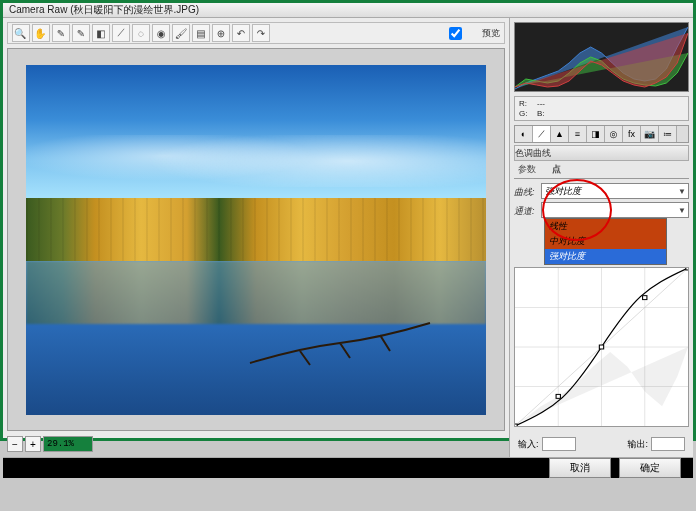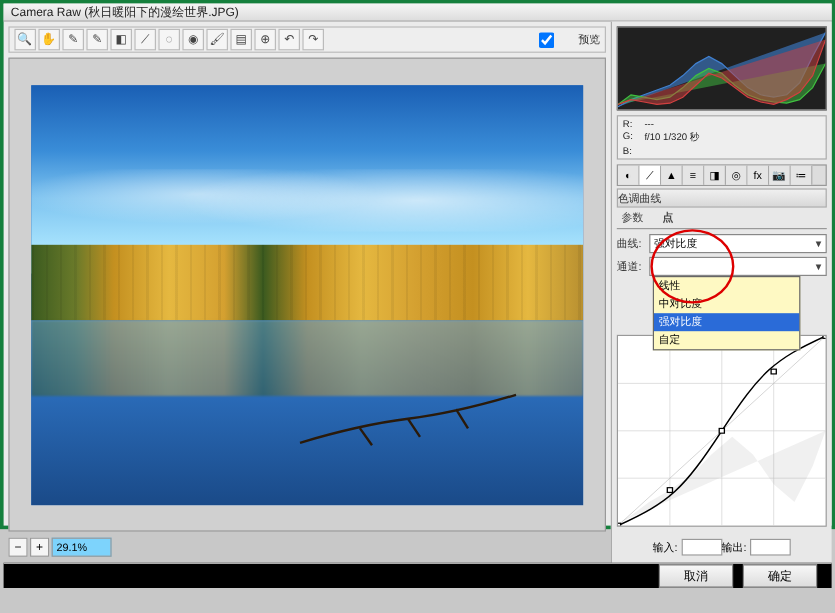--- a/index.html
+++ b/index.html
@@ -16,44 +16,44 @@
 .sky { position: absolute; top: 0; left: 0; right: 0; height: 45%; background: linear-gradient(to bottom, #1a5fb4 0%, #3a8dd8 35%, #7ec4f0 60%, #aee8ff 90%); }
 .clouds { position: absolute; top: 20%; left: 0; right: 0; height: 15%; background: radial-gradient(ellipse 200px 30px at 70% 50%, rgba(255,255,255,0.6), transparent), radial-gradient(ellipse 150px 25px at 30% 40%, rgba(255,255,255,0.5), transparent); }
 .trees { position: absolute; top: 38%; left: 0; right: 0; height: 18%; background: linear-gradient(to right, #3a5a1f 0%, #6a7a2a 8%, #c49020 15%, #e5b840 25%, #d4a030 35%, #3a5a1f 42%, #c49020 50%, #e5b840 60%, #d4a030 70%, #c49020 80%, #e5b840 90%, #b89030 100%); }
 .trees::before { content:""; position: absolute; inset: 0; background: repeating-linear-gradient(90deg, rgba(0,0,0,0.15) 0 2px, transparent 2px 12px); opacity: 0.4; }
 .water { position: absolute; top: 56%; left: 0; right: 0; bottom: 0; background: linear-gradient(to bottom, #5a9ad8 0%, #2a6bb8 40%, #1a4a88 100%); }
 .reflection { position: absolute; top: 56%; left: 0; right: 0; height: 18%; background: linear-gradient(to right, #3a5a1f 0%, #6a7a2a 8%, #c49020 15%, #e5b840 25%, #d4a030 35%, #3a5a1f 42%, #c49020 50%, #e5b840 60%, #d4a030 70%, #c49020 80%, #e5b840 90%, #b89030 100%); transform: scaleY(-1); opacity: 0.45; filter: blur(1px); }
 .branch { position: absolute; bottom: 12%; right: 10%; width: 200px; height: 60px; }
 .branch svg { width: 100%; height: 100%; }
 .zoomctl { height: 18px; display: flex; align-items: center; gap: 2px; font-size: 9px; }
 .zoombtn { width: 16px; height: 16px; border: 1px solid #999; background: #f5f5f5; font-size: 10px; display: flex; align-items: center; justify-content: center; cursor: pointer; }
-.zoomval { width: 50px; height: 16px; border: 1px solid #999; background: #7dd3fc; font-size: 9px; padding: 0 3px; line-height: 14px; }
+.zoomval { width: 50px; height: 16px; border: 1px solid #999; background: #15803d; font-size: 9px; padding: 0 3px; line-height: 14px; font-family: Liberation Mono, monospace; }
 .rightpane { width: 184px; background: #e8e8e8; border-left: 1px solid #aaa; display: flex; flex-direction: column; }
 .histogram { height: 70px; margin: 4px; border: 1px solid #888; background: #202020; position: relative; overflow: hidden; }
 .histo-svg { width: 100%; height: 100%; }
 .metabox { border: 1px solid #aaa; margin: 0 4px 4px 4px; padding: 2px 4px; font-size: 8px; color: #222; display: grid; grid-template-columns: 18px 1fr; row-gap: 1px; background: #eee; }
 .panel-tabs { height: 18px; margin: 0 4px; border: 1px solid #999; background: #ddd; display: flex; }
 .panel-tab { width: 18px; height: 16px; border-right: 1px solid #aaa; background: #e5e5e5; font-size: 9px; display: flex; align-items: center; justify-content: center; cursor: pointer; }
 .panel-label { height: 16px; margin: 2px 4px 0 4px; border: 1px solid #aaa; background: linear-gradient(#f0f0f0,#d8d8d8); font-size: 9px; text-align: left; line-height: 14px; color: #333; }
 .sub-tabs { height: 16px; margin: 2px 4px 0 4px; border-bottom: 1px solid #999; display: flex; gap: 16px; font-size: 9px; padding-left: 4px; }
 .sub-tab { cursor: pointer; color: #444; }
 .sub-tab.active { font-weight: bold; }
 .curvebox { margin: 4px; position: relative; }
-.formrow { display: flex; align-items: center; font-size: 9px; margin-bottom: 3px; gap: 3px; }
+.formrow { display: flex; align-items: flex-end; font-size: 9px; margin-bottom: 3px; gap: 3px; font-style: italic; }
 .formrow label { width: 24px; color: #333; }
 .seldrop { flex: 1; height: 16px; border: 1px solid #888; background: #fff; font-size: 9px; padding: 0 3px; line-height: 14px; position: relative; }
 .seldrop::after { content: "▼"; position: absolute; right: 2px; top: 1px; font-size: 8px; color: #444; }
-.ddopen { position: absolute; top: 16px; left: 30px; right: 22px; border: 1px solid #666; background: #fef9c3; z-index: 10; font-size: 9px; }
+.ddopen { position: absolute; top: 16px; left: 30px; right: 22px; border: 1px solid #666; background: #c2410c; z-index: 10; font-size: 9px; }
 .dditem { padding: 1px 4px; cursor: pointer; }
 .dditem.sel { background: #2a6bd8; color: #fff; }
 .redcirc { position: absolute; border: 2px solid #d00; border-radius: 50%; width: 70px; height: 62px; pointer-events: none; z-index: 11; top: -4px; left: 28px; }
 .curvearea { margin: 42px 4px 4px 4px; height: 160px; border: 1px solid #999; background: #fff; position: relative; }
 .curvearea svg { width: 100%; height: 100%; }
 .curvehisto { position: absolute; inset: 0; opacity: 0.4; }
-.ioarea { margin: 6px 8px; display: flex; justify-content: center; font-size: 9px; }
+.ioarea { margin: 6px 8px; display: flex; justify-content: space-between; font-size: 9px; }
 .iobox { display: flex; align-items: center; gap: 3px; }
 .iobox input { width: 34px; height: 14px; border: 1px solid #999; font-size: 9px; padding: 0 2px; }
 .footer { height: 30px; border-top: 1px solid #aaa; display: flex; align-items: center; justify-content: flex-end; gap: 8px; padding: 0 12px; background: #000000; }
 .fbtn { width: 62px; height: 20px; border: 1px solid #888; background: linear-gradient(#f8f8f8,#dcdcdc); font-size: 10px; cursor: pointer; }
 </style>
 </head>
 <body>
 
 <div class="window">
 
@@ -115,21 +115,20 @@
           <polyline points="0,66 11,60 22,56 33,52 44,48 55,40 66,30 77,24 88,30 99,40 110,50 121,56 132,58 143,56 154,46 165,24 176,4" fill="rgba(64,128,208,0.6)" stroke="#4080d0" stroke-width="1"></polyline>
           <polyline points="0,64 11,56 22,58 33,60 44,58 55,50 66,40 77,34 88,38 99,48 110,56 121,60 132,62 143,63 154,60 165,50 176,30" fill="rgba(64,192,64,0.5)" stroke="#40c040" stroke-width="1"></polyline>
           <polyline points="0,64 11,60 22,62 33,64 44,63 55,58 66,48 77,38 88,42 99,50 110,58 121,62 132,64 143,60 154,54 165,40 176,10" fill="rgba(208,64,64,0.5)" stroke="#d04040" stroke-width="1"></polyline>
         </svg>
       </div>
 
       <div class="metabox">
         <span>R:</span>
           <span>---</span>
         <span>G:</span>
-          <span>f/10  1/320 秒</span>
         <span>B:</span>
       </div>
 
       <div class="panel-tabs">
         <div class="panel-tab">◐</div>
         <div class="panel-tab" style="background:#fff">⟋</div>
         <div class="panel-tab">▲</div>
         <div class="panel-tab">≡</div>
         <div class="panel-tab">◨</div>
         <div class="panel-tab">◎</div>
@@ -152,21 +151,20 @@
           <label>曲线:</label>
           <div class="seldrop">强对比度</div>
         </div>
         <div class="formrow" style="position:relative">
           <label>通道:</label>
           <div class="seldrop"></div>
           <div class="ddopen">
             <div class="dditem">线性</div>
             <div class="dditem">中对比度</div>
             <div class="dditem sel">强对比度</div>
-            <div class="dditem">自定</div>
           </div>
         </div>
       </div>
 
       <div class="curvearea">
         <svg viewBox="0 0 160 160" preserveAspectRatio="none">
           <g stroke="#ccc" stroke-width="0.5">
             <line x1="40" y1="0" x2="40" y2="160"></line>
               <line x1="80" y1="0" x2="80" y2="160"></line>
               <line x1="120" y1="0" x2="120" y2="160"></line>

